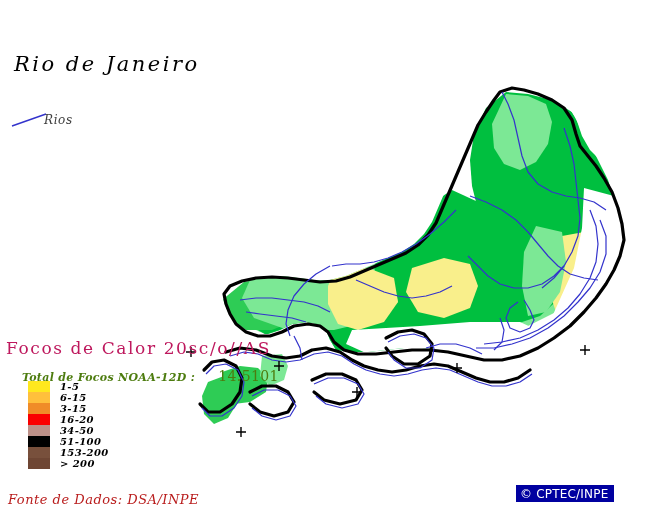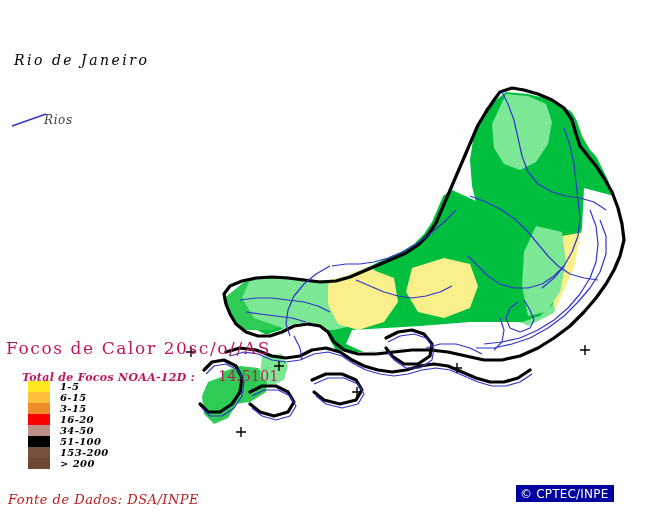--- a/index.html
+++ b/index.html
@@ -16,21 +16,21 @@
     font-family: "DejaVu Serif", serif;
   }
 
   
   #map-title {
     position: absolute;
     left: 14px;
     top: 52px;
     font-family: "DejaVu Serif", serif;
     font-style: italic;
-    font-size: 14px;
+    font-size: 21px;
     letter-spacing: 2.5px;
     color: #000000;
     white-space: nowrap;
   }
 
   
   #rios-legend {
     position: absolute;
     left: 8px;
     top: 108px;
@@ -67,21 +67,21 @@
     font-size: 17px;
     letter-spacing: 1.6px;
     color: #be185d;
     white-space: nowrap;
   }
   #focos-subtitle-row {
     position: absolute;
     left: 22px;
     top: 366px;
     white-space: nowrap;
-    color: #be185d;
+    color: #4d7c0f;
   }
   #focos-subtitle-label {
     font-family: "DejaVu Serif", serif;
     font-style: italic;
     font-weight: bold;
     font-size: 11px;
     letter-spacing: 0.3px;
   }
   #focos-total-value {
     font-family: "DejaVu Serif", serif;

